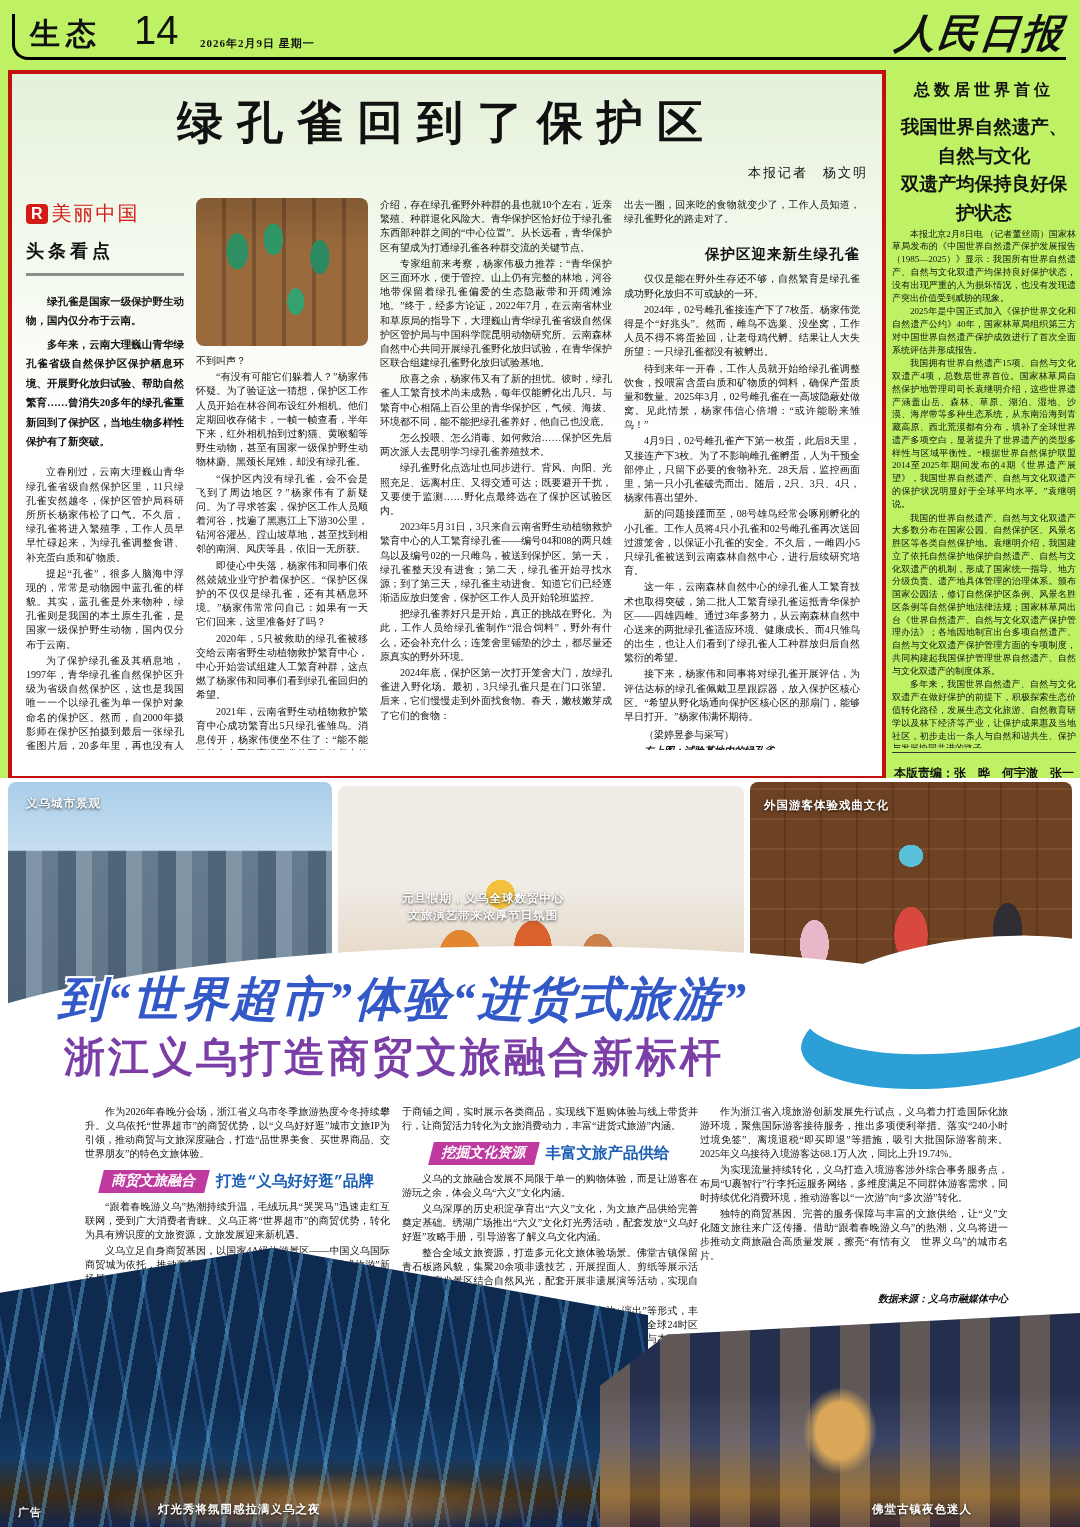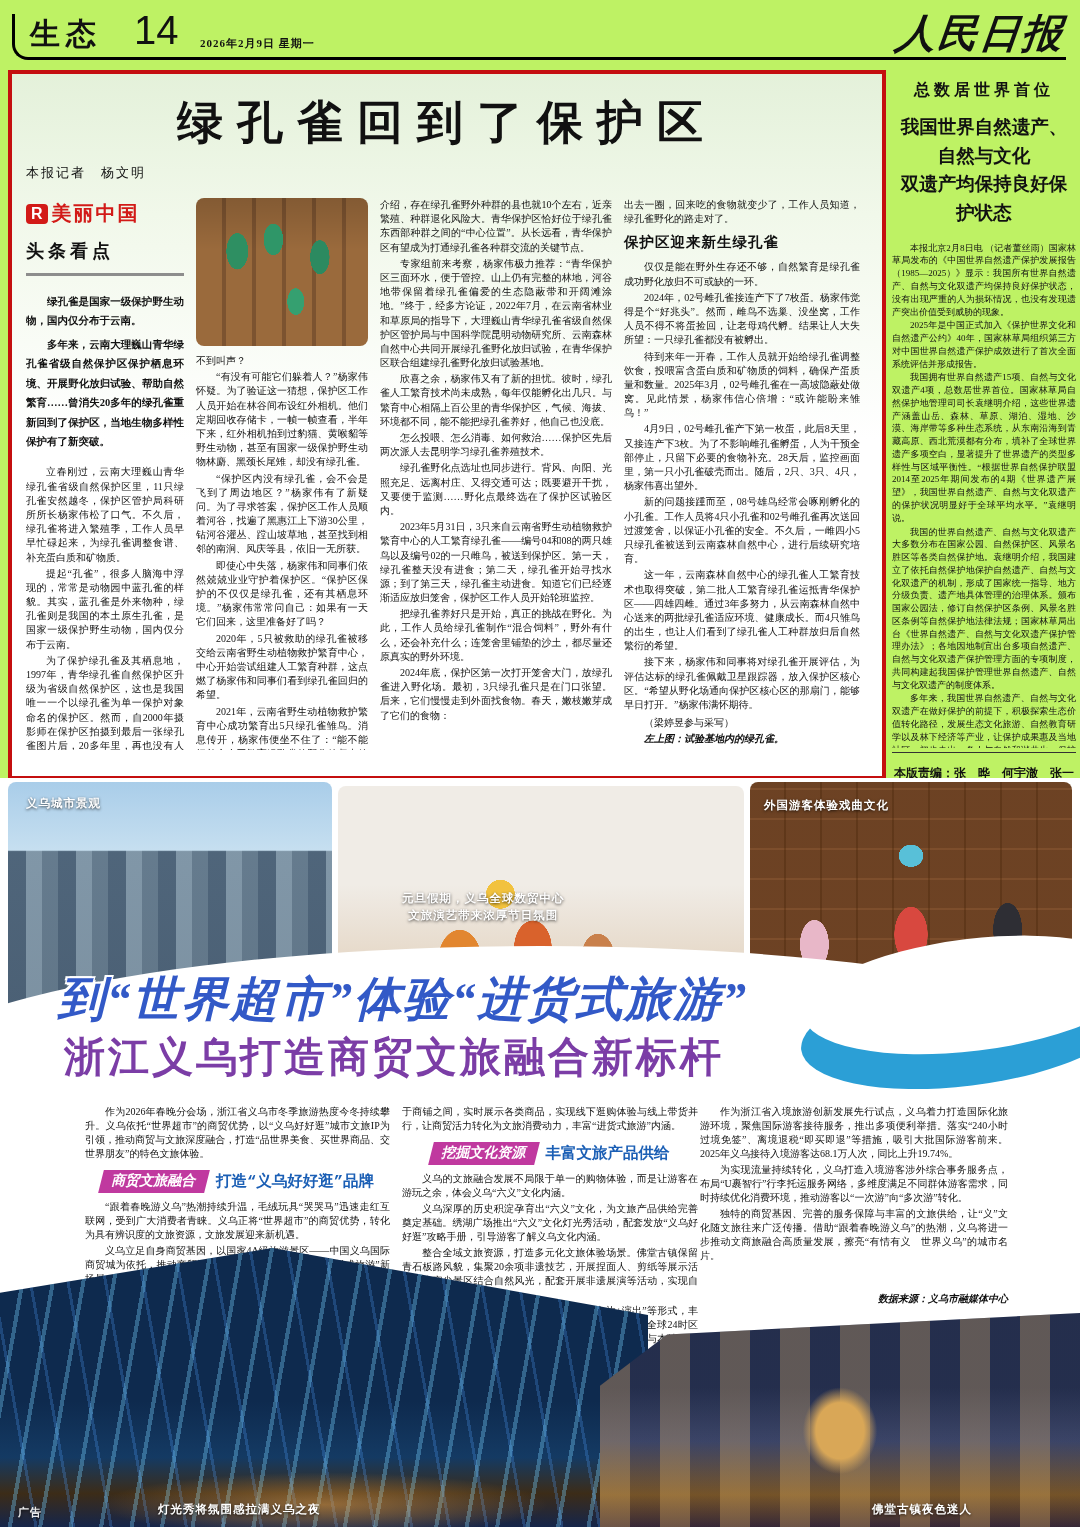--- a/index.html
+++ b/index.html
@@ -18,52 +18,52 @@
                   font-style:italic; transform:skewX(-6deg); letter-spacing:2px; }
 
   
   .main-box { position:absolute; left:8px; top:70px; width:878px; height:710px;
               border:4px solid #c40f0f; padding:10px 14px 0;
               background:linear-gradient(180deg,#e4f1da 0%,#f1f8ea 20%,#ffffff 52%); }
   .m-kicker { text-align:center; font-family:"Liberation Sans",sans-serif; font-weight:bold;
               font-size:21px; letter-spacing:4px; margin-top:12px; }
   .m-title { text-align:center; font-family:"Liberation Sans",sans-serif; font-weight:900;
              font-size:46px; letter-spacing:14px; margin:8px 0 10px; }
-  .m-byline { text-align:left; font-size:13px; margin-bottom:16px; letter-spacing:2px; }
+  .m-byline { text-align:right; font-size:13px; margin-bottom:16px; letter-spacing:2px; }
   .m-cols { display:flex; gap:12px; height:552px; overflow:hidden; }
   .mcol p { font-size:10px; line-height:1.42; text-align:justify; text-indent:2em; margin-bottom:2px; }
   .mc1 { width:158px; } .mc2 { width:172px; } .mc3 { width:232px; } .mc4 { width:236px; }
   .brand-row { display:flex; align-items:center; gap:4px; margin:2px 0 12px; }
   .brand-r { background:#d21a17; color:#fff; font-family:"Liberation Sans",sans-serif;
              font-weight:bold; font-size:16px; padding:1px 5px; border-radius:4px; }
-  .brand-t { color:#d21a17; font-family:"Liberation Sans",sans-serif; font-weight:bold;
+  .brand-t { color:#d21a17; font-family:"Liberation Sans",sans-serif; font-weight:normal;
              font-size:20px; letter-spacing:2px; }
   .series { font-family:"Liberation Sans",sans-serif; font-weight:bold; font-size:18px;
             letter-spacing:4px; margin:4px 0 10px; }
   .series-rule { height:3px; background:#8d8d8d; margin-bottom:16px; }
   .m-intro p { font-weight:bold; font-size:10.5px; line-height:1.85; margin-bottom:4px; }
   .m-intro { margin-bottom:14px; }
-  .m-sub { text-align:left; font-family:"Liberation Sans",sans-serif; font-weight:bold;
-           font-size:14.5px; margin:7px 0 8px; letter-spacing:1px; }
+  .m-sub { text-align:right; font-family:"Liberation Sans",sans-serif; font-weight:bold;
+           font-size:14.5px; margin:19px 0 8px; letter-spacing:1px; }
   .photo-peacock { width:172px; height:148px; border-radius:8px; margin-bottom:8px;
     background:
       radial-gradient(18px 30px at 24% 36%, #2e8f62 60%, transparent 61%),
       radial-gradient(16px 26px at 45% 28%, #2f9668 60%, transparent 61%),
       radial-gradient(16px 28px at 72% 40%, #2c8a60 60%, transparent 61%),
       radial-gradient(14px 22px at 58% 70%, #35a070 60%, transparent 61%),
       linear-gradient(180deg, rgba(0,0,0,.15), transparent 35%),
       repeating-linear-gradient(90deg, #9a6a3c 0 26px, #7c5330 26px 30px); }
   .m-credit { text-align:right; font-size:9.5px; margin-top:4px; }
   .m-note1 { font-weight:bold; font-style:italic; }
   .m-note2 { font-weight:bold; }
 
   
   .right-art { position:absolute; left:892px; top:80px; width:184px; height:668px; overflow:hidden; }
   .r-kicker { text-align:center; font-weight:bold; font-size:16px; letter-spacing:4px; margin-bottom:12px; }
-  .r-title { text-align:center; font-weight:bold; font-size:18.5px; line-height:1.55; margin-bottom:14px; }
+  .r-title { text-align:center; font-weight:bold; font-size:18.5px; line-height:1.55; }
   .right-art p { font-size:9px; line-height:1.42; text-align:justify; text-indent:2em; margin-bottom:1px; }
   .r-editors { position:absolute; left:892px; top:752px; width:184px; border-top:1px solid #333;
                padding-top:12px; text-align:center; font-weight:bold; font-size:12px; }
 
   
   .promo { position:absolute; left:0; top:778px; width:1080px; height:749px; background:#fff; overflow:hidden; }
   .ph { position:absolute; border-radius:8px; background-size:cover; }
   .ph-city { left:8px; top:4px; width:324px; height:284px;
     background:
       linear-gradient(180deg,#a9cde9 0%,#c6dff0 24%, rgba(0,0,0,0) 24.5%),

